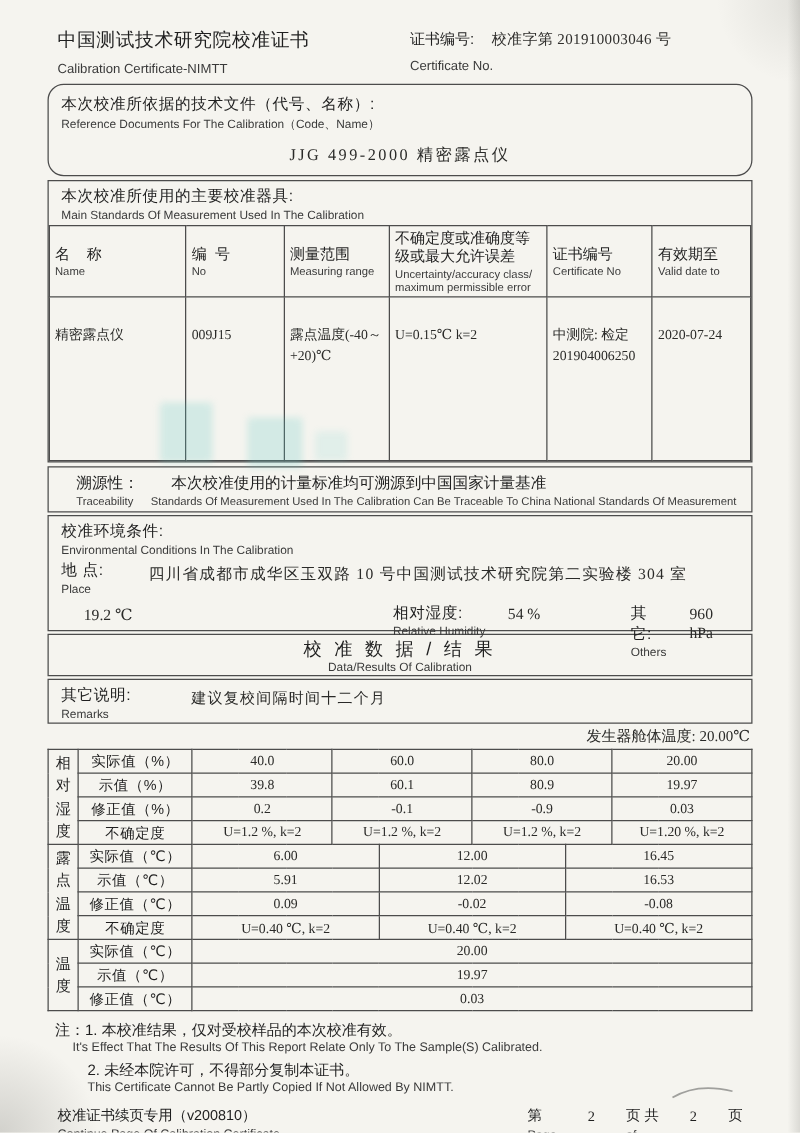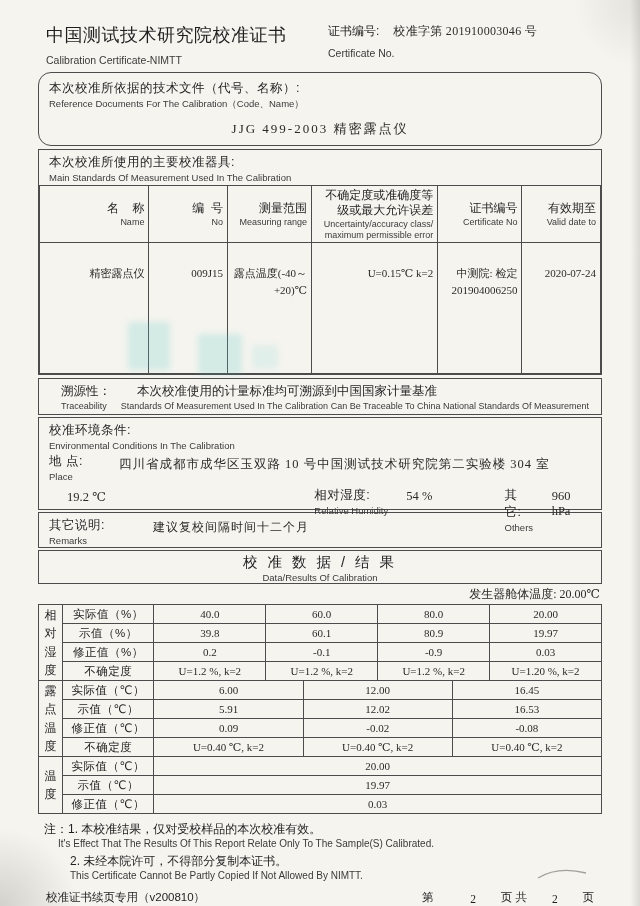--- a/index.html
+++ b/index.html
@@ -13,38 +13,38 @@
       linear-gradient(to left, rgba(100,100,95,.18), rgba(100,100,95,0) 10px),
       #f5f4ef;
     overflow: hidden;
     position: relative;
   }
   .page { padding-top: 23px; }
   .serif { font-family: "Liberation Serif", "DejaVu Serif", serif; }
 
   
   .hdr { display: flex; justify-content: space-between; margin: 0 40px 6px 46px; }
-  .hdr .zh { font-size: 18px; letter-spacing: .5px; }
+  .hdr .zh { font-size: 15px; letter-spacing: .5px; }
   .hdr .en { font-size: 10.5px; color: #3a3a3a; margin-top: 7px; }
   .hdr-right { width: 272px; }
   .hdr-right .row1 { display: flex; font-size: 12px; }
   .hdr-right .certval { margin-left: 14px; font-size: 12px; letter-spacing: .3px; color: #2e2d2b; text-align: center; }
 
   
   .box { border: 1.5px solid #4c4c4c; margin: 0 38px; }
   .lbl-zh { font-size: 12.5px; letter-spacing: .5px; }
   .lbl-en { font-size: 9.5px; color: #3a3a3a; margin-top: 1px; }
 
   .box-ref { margin-top: 2px; height: 74px; padding: 7px 10px 0 10px; border-radius: 13px; }
   .ref-val { text-align: center; font-size: 13px; letter-spacing: 2px; margin-top: 9px; color:#2a2a28; }
 
   .box-std { margin-top: 3px; }
   .box-std .head { padding: 4px 10px 2px 10px; }
   table { border-collapse: collapse; width: 100%; table-layout: fixed; }
-  #standards-table th, #standards-table td { border: 1px solid #4c4c4c; text-align: right; vertical-align: middle; padding: 2px 4px; }
+  #standards-table th, #standards-table td { border: 1px solid #4c4c4c; text-align: left; vertical-align: middle; padding: 2px 4px; }
   #standards-table th { font-weight: normal; }
   #standards-table th .zh { font-size: 12px; white-space: pre-wrap; line-height: 15px; }
   #standards-table th .en { font-size: 9px; color: #3a3a3a; line-height: 10.5px; margin-top: 1px; }
   #standards-table td.std-val { height: 131px; vertical-align: top; padding-top: 22px;
       font-size: 11px; line-height: 17px; font-family: "Liberation Serif","DejaVu Serif",serif; color:#2a2a28; }
 
   .box-trace { margin-top: 3px; padding: 4px 10px 3px 22px; }
   .trace-r1 { display: flex; font-size: 12.5px; }
   .trace-r1 .t { margin-left: 26px; }
   .trace-r2 { display: flex; font-size: 9px; color: #3a3a3a; margin-top: 1px; }
@@ -110,21 +110,21 @@
         <span>证书编号:</span>
         <span class="certval serif">校准字第 201910003046 号</span>
       </div>
       <div class="en">Certificate No.</div>
     </div>
   </div>
 
   <div class="box box-ref">
     <div class="lbl-zh">本次校准所依据的技术文件（代号、名称）:</div>
     <div class="lbl-en">Reference Documents For The Calibration（Code、Name）</div>
-    <div class="ref-val serif">JJG 499-2003  精密露点仪</div>
+    <div class="ref-val serif">JJG 499-2000  精密露点仪</div>
   </div>
 
   <div class="box box-std">
     <div class="head">
       <div class="lbl-zh">本次校准所使用的主要校准器具:</div>
       <div class="lbl-en">Main Standards Of Measurement Used In The Calibration</div>
     </div>
     <table id="standards-table">
         <colgroup>
           <col style="width: 19.5%;">
@@ -210,31 +210,31 @@
       <div class="env-item">
         <div>
           <div class="lbl-zh">其它:</div>
           <div class="lbl-en">Others</div>
         </div>
         <div class="val">960 hPa</div>
       </div>
     </div>
   </div>
 
+  <div class="box box-title">
+    <div class="res-title-zh">校 准 数 据 / 结 果</div>
+    <div class="res-title-en">Data/Results Of Calibration</div>
+  </div>
+
   <div class="box box-rem">
     <div>
       <div class="lbl-zh">其它说明:</div>
       <div class="lbl-en">Remarks</div>
     </div>
     <div class="rem-val">建议复校间隔时间十二个月</div>
-  </div>
-
-  <div class="box box-title">
-    <div class="res-title-zh">校 准 数 据 / 结 果</div>
-    <div class="res-title-en">Data/Results Of Calibration</div>
   </div>
 
   <div class="gen-note">发生器舱体温度:  20.00℃</div>
 
   <table id="results-table">
       <colgroup>
         <col style="width: 4.3%;">
         <col style="width: 16.2%;">
         <col style="width: 6.625%;">
         <col style="width: 6.625%;">

